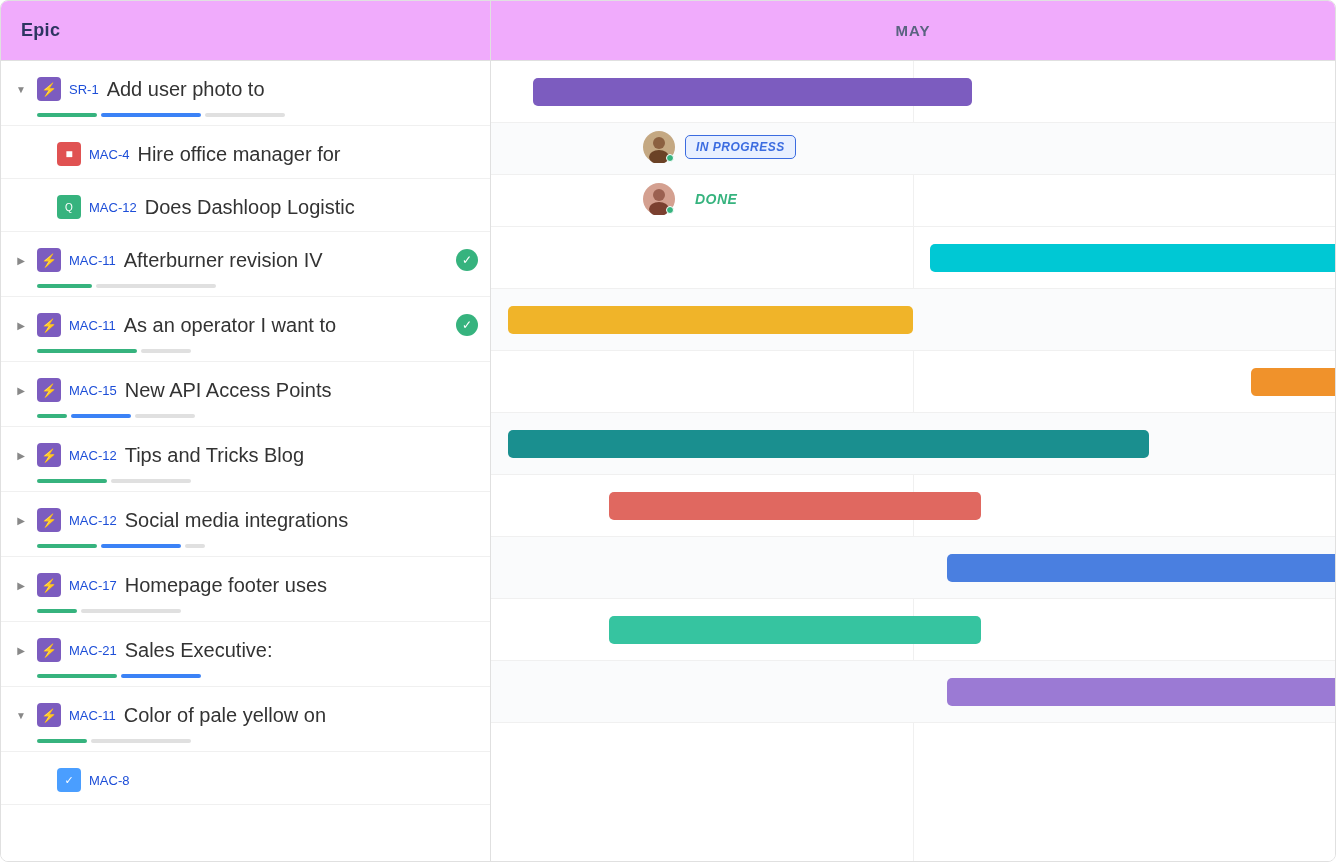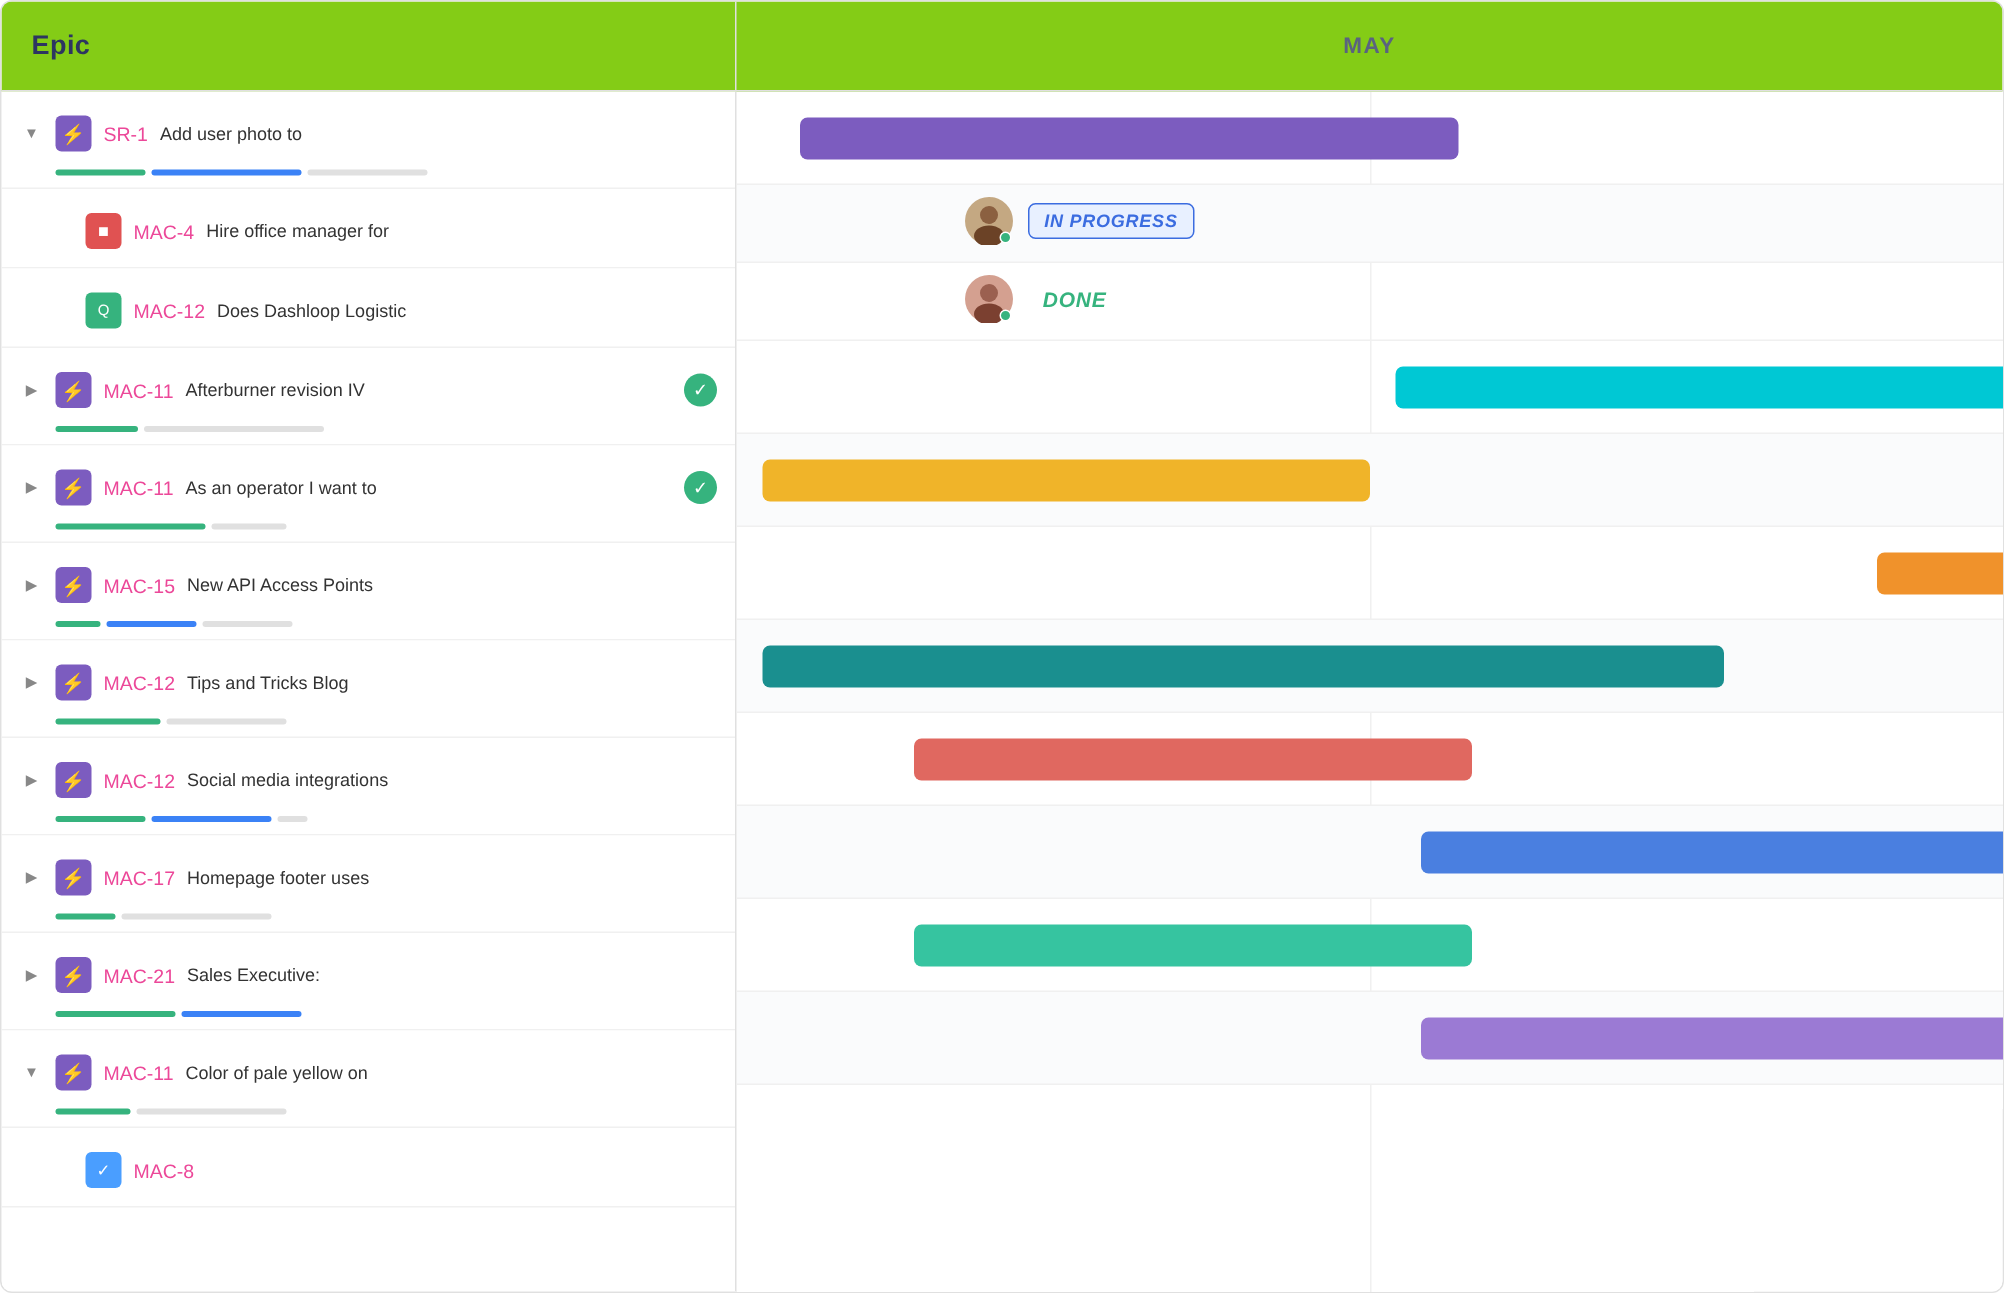--- a/index.html
+++ b/index.html
@@ -16,21 +16,21 @@
       flex-direction: column;
       height: 100%;
       border: 1px solid #e0e0e0;
       border-radius: 8px;
       overflow: hidden;
     }
 
     
     .gantt-header {
       display: flex;
-      background: #84cc16;
+      background: #f0abfc;
       border-bottom: 1px solid #e0e0e0;
       height: 60px;
     }
 
     .header-epic {
       width: 490px;
       min-width: 490px;
       display: flex;
       align-items: center;
       padding: 0 20px;
@@ -163,27 +163,27 @@
       color: white;
     }
 
     .epic-icon.blue-check {
       background: #4a9eff;
       color: white;
     }
 
     .epic-id {
       font-size: 13px;
-      color: #ec4899;
+      color: #1d4ed8;
       font-weight: 500;
       flex-shrink: 0;
     }
 
     .epic-title {
-      font-size: 12px;
+      font-size: 20px;
       color: #333;
       font-weight: 400;
       flex: 1;
     }
 
     .check-icon {
       width: 22px;
       height: 22px;
       border-radius: 50%;
       background: #36b37e;

